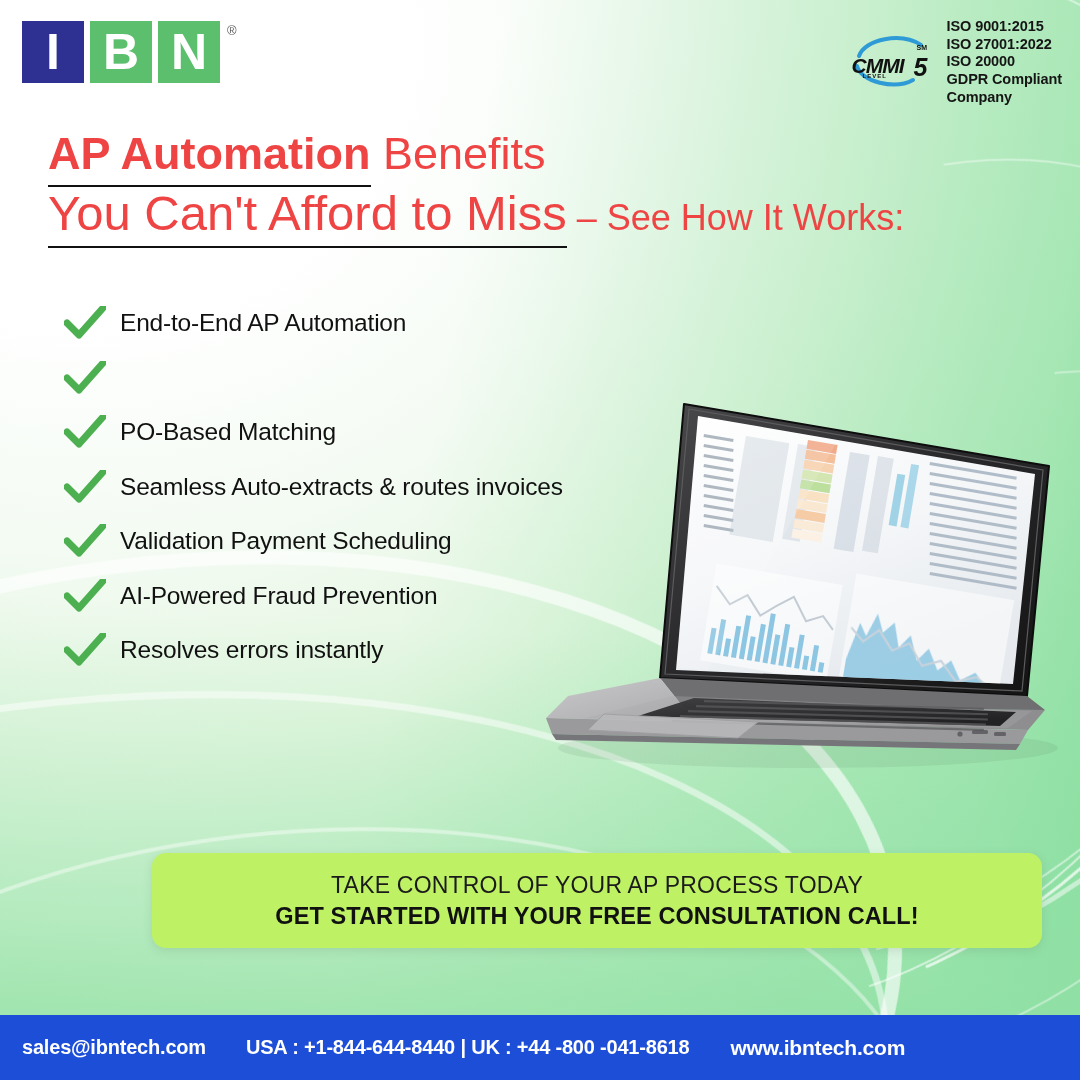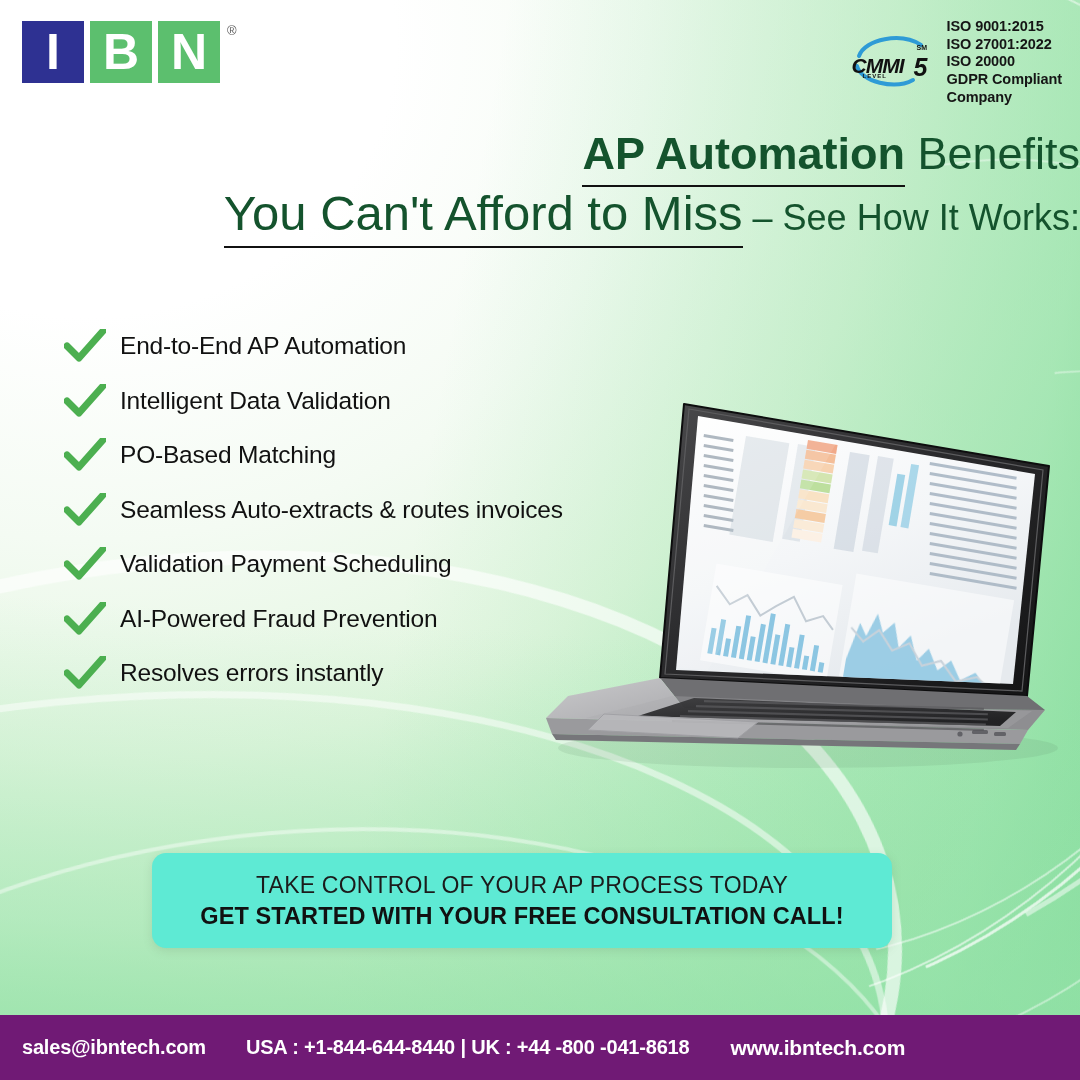--- a/index.html
+++ b/index.html
@@ -134,22 +134,23 @@
     line-height: 1.22;
     letter-spacing: -0.1px;
     font-family: "Liberation Sans", sans-serif;
   }
 
   
   .headline {
     position: absolute;
     left: 0; right: 0;
     top: 126px;
-    text-align: right;
-    color: #14532d;
+    text-align: left;
+    color: #ef4444;
+    padding-left: 48px;
   }
   .hl-line { white-space: nowrap; }
   .hl-line1 { font-size: 45px; line-height: 56px; }
   .hl-line2 { font-size: 45px; line-height: 62px; }
   .hl-strong {
     font-weight: bold;
     border-bottom: 2px solid #111111;
     padding-bottom: 6px;
   }
   .hl-strong2 {
@@ -158,21 +159,21 @@
     padding-bottom: 6px;
     font-size: 49px;
   }
   .hl-light { font-weight: normal; }
   .hl-small { font-size: 36px; font-weight: normal; }
 
   
   .benefits {
     position: absolute;
     left: 64px;
-    top: 319px;
+    top: 296px;
     width: 620px;
   }
   .benefit-row {
     display: flex;
     align-items: center;
     height: 54.5px;
   }
   .check {
     flex: 0 0 auto;
     width: 42px;
@@ -194,23 +195,23 @@
     top: 378px;
     width: 575px;
     height: 400px;
   }
 
   
   .cta {
     position: absolute;
     left: 152px;
     top: 853px;
-    width: 740px;
+    width: 890px;
     height: 95px;
-    background: #5eead4;
+    background: #bef264;
     border-radius: 14px;
     box-shadow: 0 3px 10px rgba(90,120,90,0.18);
     display: flex;
     flex-direction: column;
     align-items: center;
     justify-content: center;
     gap: 4px;
   }
   .cta-line1 {
     font-size: 23px;
@@ -222,21 +223,21 @@
     font-weight: bold;
     color: #111111;
     letter-spacing: 0.1px;
   }
 
   
   .footer {
     position: absolute;
     left: 0; right: 0; bottom: 0;
     height: 65px;
-    background: #701a75;
+    background: #1d4ed8;
     display: flex;
     align-items: center;
     color: #ffffff;
   }
   .f-email {
     margin-left: 22px;
     font-size: 20px;
     font-weight: bold;
     letter-spacing: -0.2px;
   }
@@ -315,21 +316,20 @@
           </svg>
       </span>
       <span class="benefit-label">End-to-End AP Automation</span>
     </div>
     <div class="benefit-row">
       <span class="check">
         <svg width="42" height="34" viewBox="0 0 42 34">
             <path d="M3 17 L15 29 L39 2" stroke="#4CAF50" stroke-width="7" fill="none" stroke-linecap="round" stroke-linejoin="round"></path>
           </svg>
       </span>
-      <span class="benefit-label">Intelligent Data Validation</span>
     </div>
     <div class="benefit-row">
       <span class="check">
         <svg width="42" height="34" viewBox="0 0 42 34">
             <path d="M3 17 L15 29 L39 2" stroke="#4CAF50" stroke-width="7" fill="none" stroke-linecap="round" stroke-linejoin="round"></path>
           </svg>
       </span>
       <span class="benefit-label">PO-Based Matching</span>
     </div>
     <div class="benefit-row">

